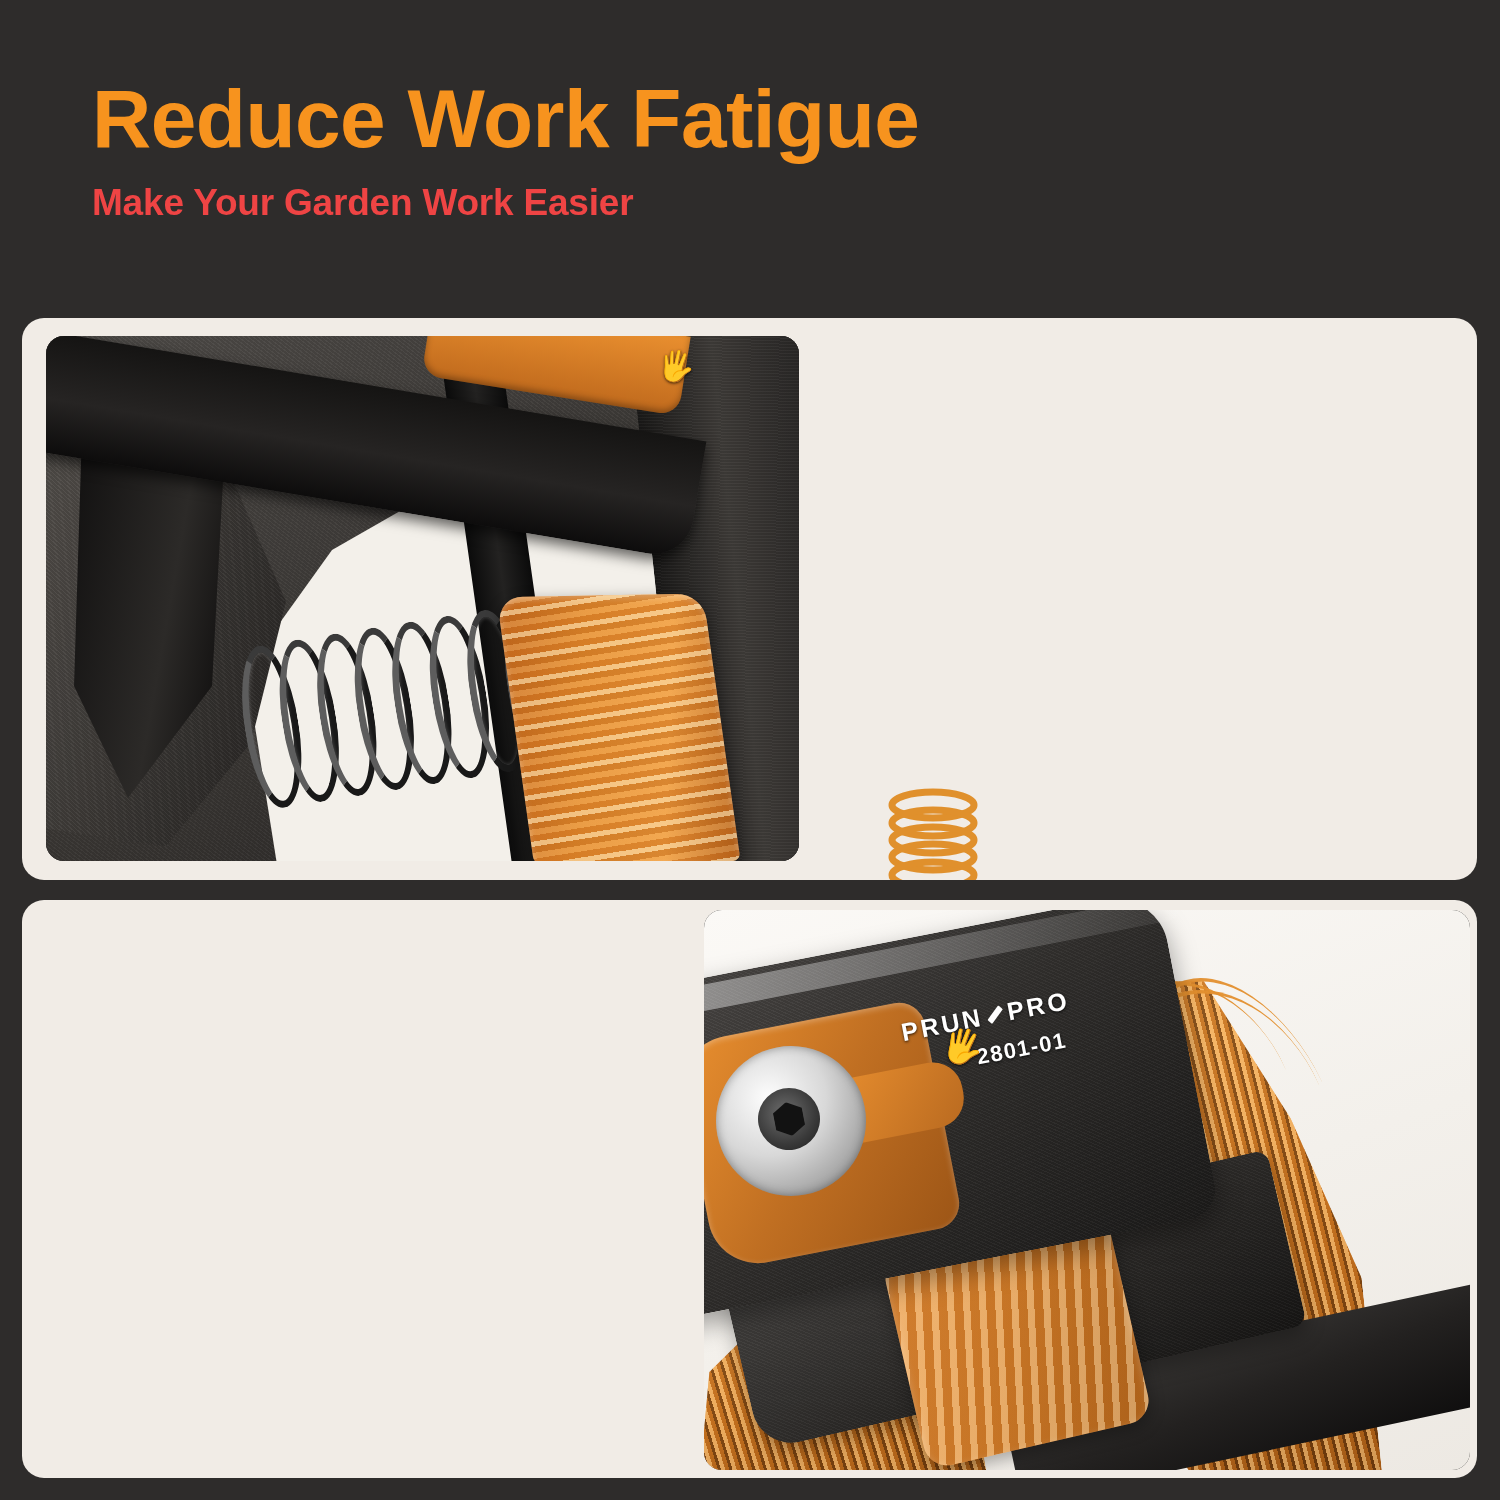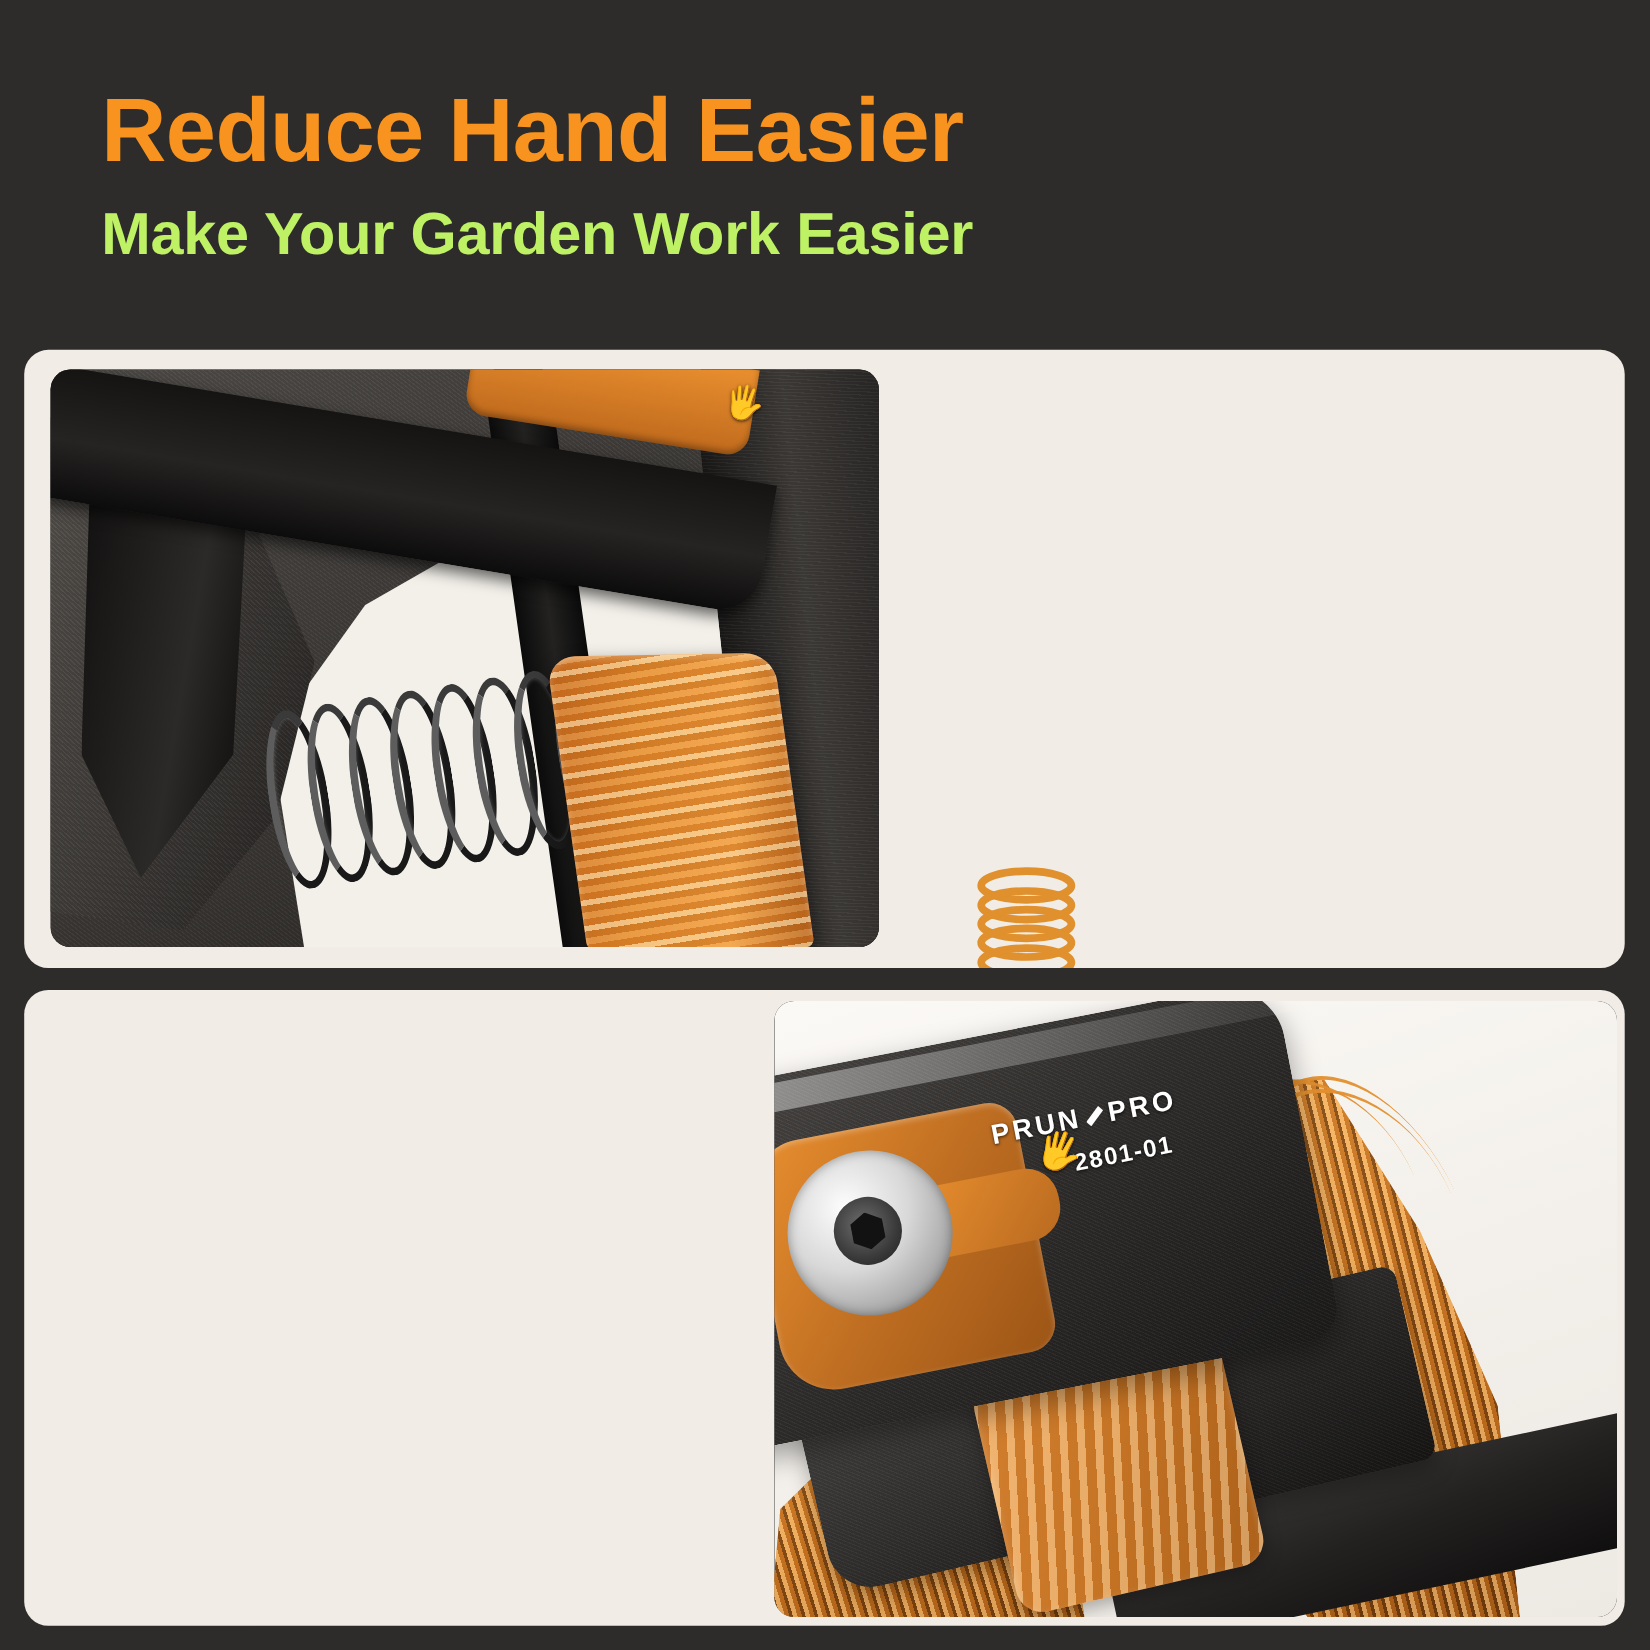--- a/index.html
+++ b/index.html
@@ -26,23 +26,23 @@
     font-size: 82px;
     font-weight: bold;
     color: #F7931E;
     letter-spacing: -0.5px;
     line-height: 1.0;
     white-space: nowrap;
     font-stretch: condensed;
   }
   #subhead {
     margin-top: 22px;
-    font-size: 54px;
+    font-size: 37px;
     font-weight: bold;
-    color: #bef264;
+    color: #ef4444;
     letter-spacing: -0.2px;
     white-space: nowrap;
   }
 
   
   .card {
     position: absolute;
     background: #F1ECE6;
     border-radius: 22px;
     overflow: hidden;
@@ -408,21 +408,21 @@
   
   .feature { position: absolute; }
   #feature-spring { left: 852px; top: 462px; width: 560px; }
 
   .icon-wrap { height: 118px; margin-bottom: 14px; }
 </style>
 </head>
 <body>
 
 <div id="header">
-  <div id="headline">Reduce Hand Easier</div>
+  <div id="headline">Reduce Work Fatigue</div>
   <div id="subhead">Make Your Garden Work Easier</div>
 </div>
 
 <div class="card" id="card-top">
 
   <div class="photo" id="photo-top">
     <div class="tex-body" id="t-bg"></div>
     <div id="t-white"></div>
     <div id="t-jaw"></div>
     <div id="t-jaw-edge"></div>

